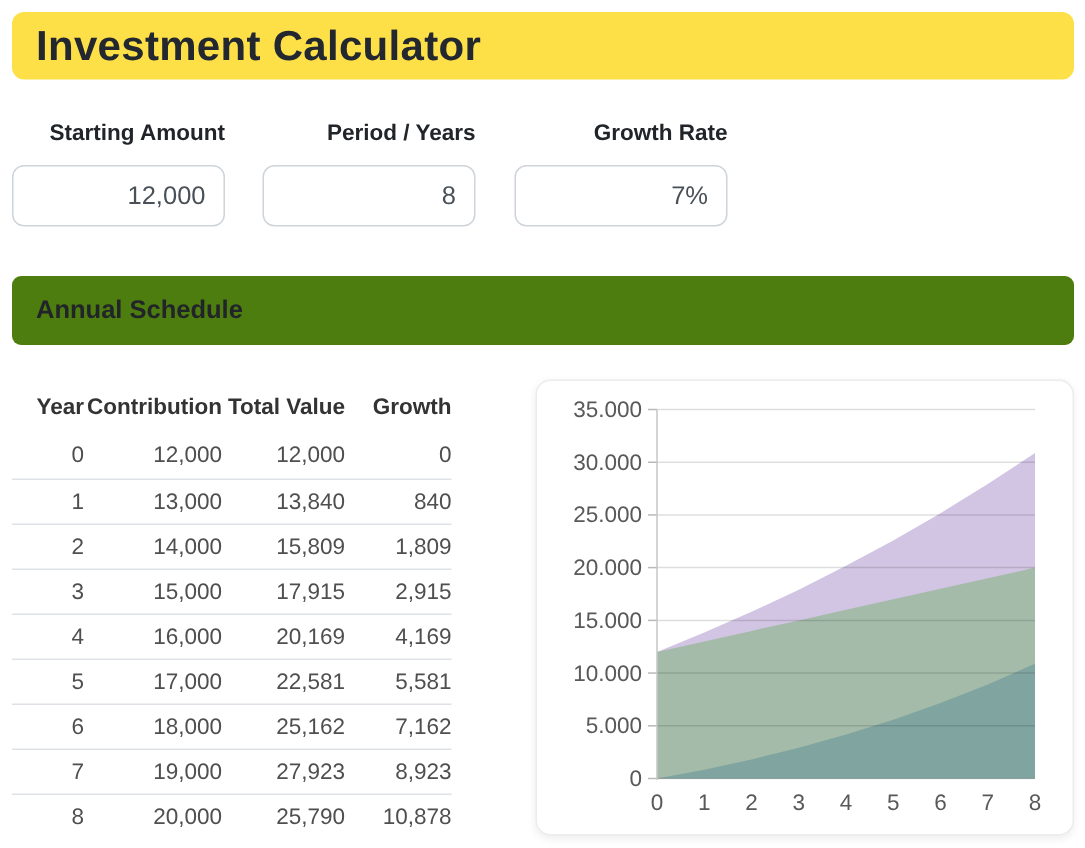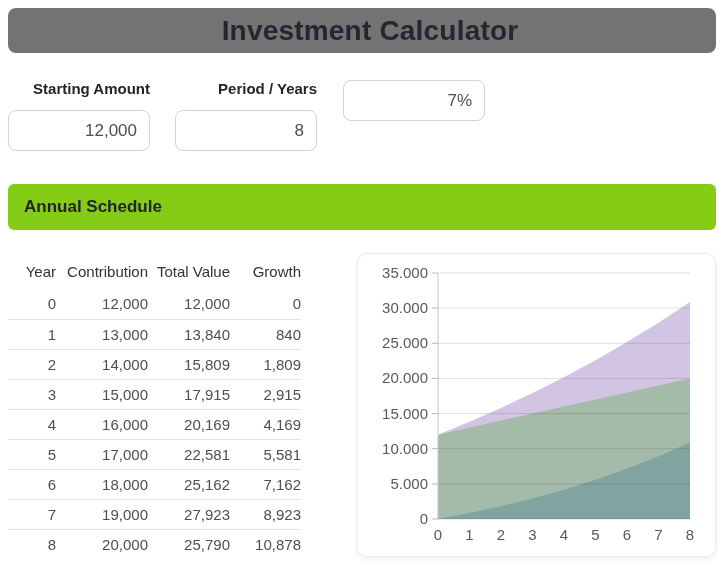--- a/index.html
+++ b/index.html
@@ -1,43 +1,43 @@
 <!DOCTYPE html>
 <html><head>
 <meta charset="utf-8">
 <style>
   html,body{margin:0;padding:0;background:#ffffff;}
   *{box-sizing:border-box;font-family:"Liberation Sans", sans-serif;}
   #page{position:relative;width:723px;height:565px;background:#fff;overflow:hidden;}
 
   
   .title-bar{position:absolute;left:8px;top:8px;width:708px;height:45px;
-    background:#737373;border-radius:8px;display:flex;align-items:center;padding-left:16px;justify-content:center;}
+    background:#fde047;border-radius:8px;display:flex;align-items:center;padding-left:16px;}
   .title-bar h1{margin:0;font-size:28px;font-weight:bold;color:#23272f;letter-spacing:.2px;}
 
   
   .field{position:absolute;top:80px;width:142px;}
   .field .lbl{position:relative;display:block;text-align:right;white-space:nowrap;
     font-size:15px;font-weight:bold;color:#212529;height:18px;margin-bottom:12px;}
   .field input{width:100%;height:41px;border:1px solid #ced4da;border-radius:8px;
     text-align:right;padding:0 12px;font-size:17px;color:#495057;background:#fff;outline:none;}
 
   
   .section-bar{position:absolute;left:8px;top:184px;width:708px;height:46px;
-    background:#84cc16;border-radius:6px;display:flex;align-items:center;padding-left:16px;}
+    background:#4d7c0f;border-radius:6px;display:flex;align-items:center;padding-left:16px;}
   .section-bar h2{margin:0;font-size:17px;font-weight:bold;color:#212529;}
 
   
   table.schedule{position:absolute;left:8px;top:253px;border-collapse:collapse;
     table-layout:fixed;width:293px;}
   table.schedule col:nth-child(1){width:48px;}
   table.schedule col:nth-child(2){width:92px;}
   table.schedule col:nth-child(3){width:82px;}
   table.schedule col:nth-child(4){width:71px;}
-  table.schedule th{height:36px;font-size:15px;font-weight:normal;color:#333;
+  table.schedule th{height:36px;font-size:15px;font-weight:bold;color:#333;
     text-align:right;padding:0;vertical-align:middle;}
   table.schedule td{height:30px;font-size:15px;color:#4f4f4f;text-align:right;
     padding:0;vertical-align:middle;}
   table.schedule tbody tr{border-bottom:1px solid #dee2e6;}
   table.schedule tbody tr:last-child{border-bottom:none;}
 
   
   .chart-card{position:absolute;left:357px;top:253px;width:359px;height:304px;
     background:#fff;border:1px solid #ececec;border-radius:10px;
     box-shadow:0 2px 6px rgba(0,0,0,0.07);}
@@ -55,20 +55,21 @@
 
   <div class="field" style="left:8px;">
     <span class="lbl">Starting Amount</span>
     <input type="text" value="12,000" style="">
   </div>
   <div class="field" style="left:175px;">
     <span class="lbl">Period / Years</span>
     <input type="text" value="8" style="">
   </div>
   <div class="field" style="left:343px;">
+    <span class="lbl">Growth Rate</span>
     <input type="text" value="7%" style="">
   </div>
   <div class="field" style="left:510px;">
   </div>
 
   <div class="section-bar">
     <h2>Annual Schedule</h2>
   </div>
 
   <table class="schedule">

